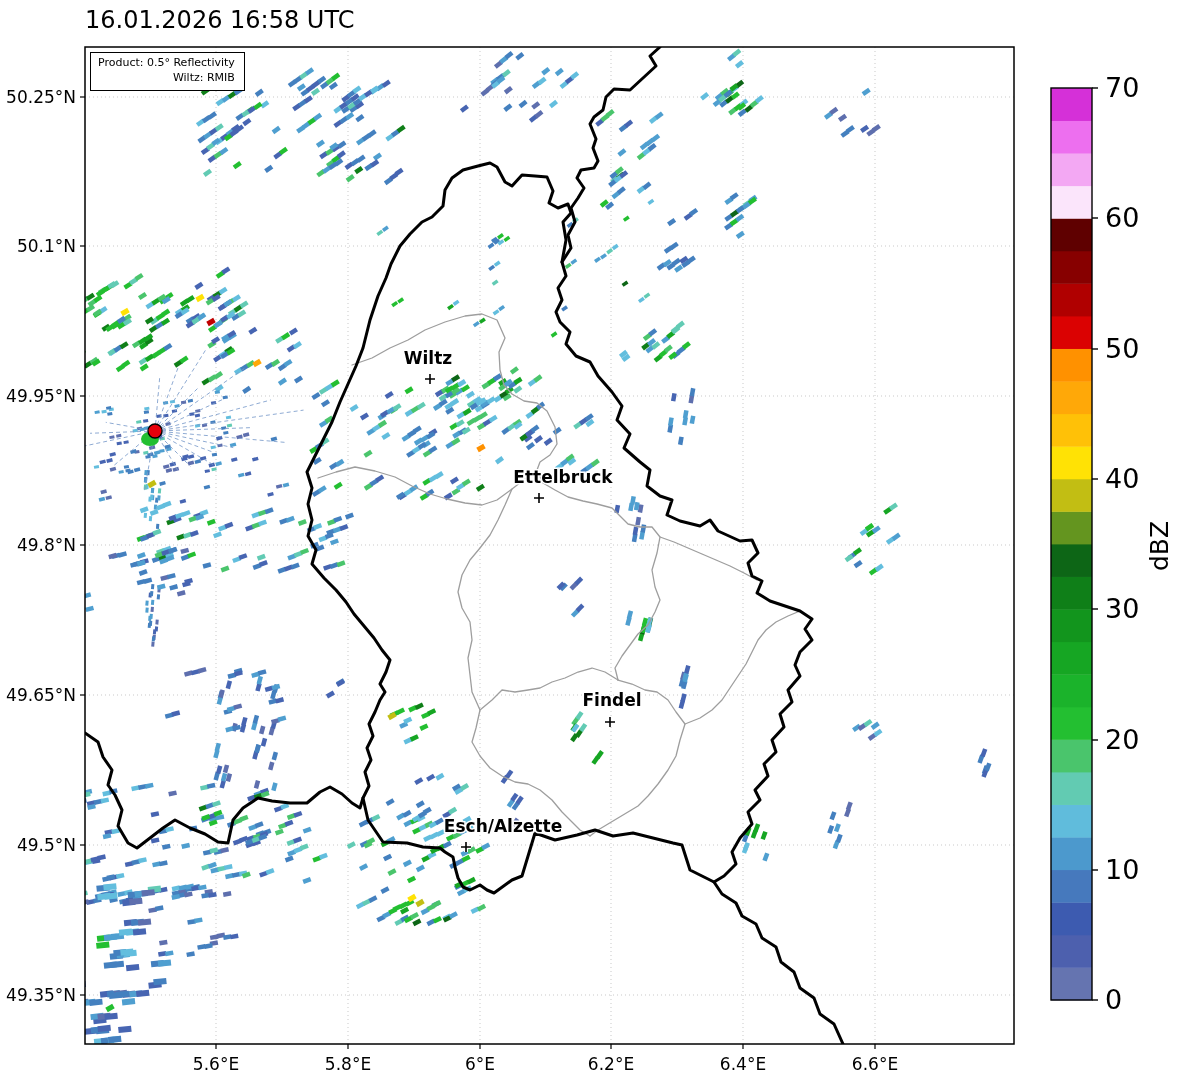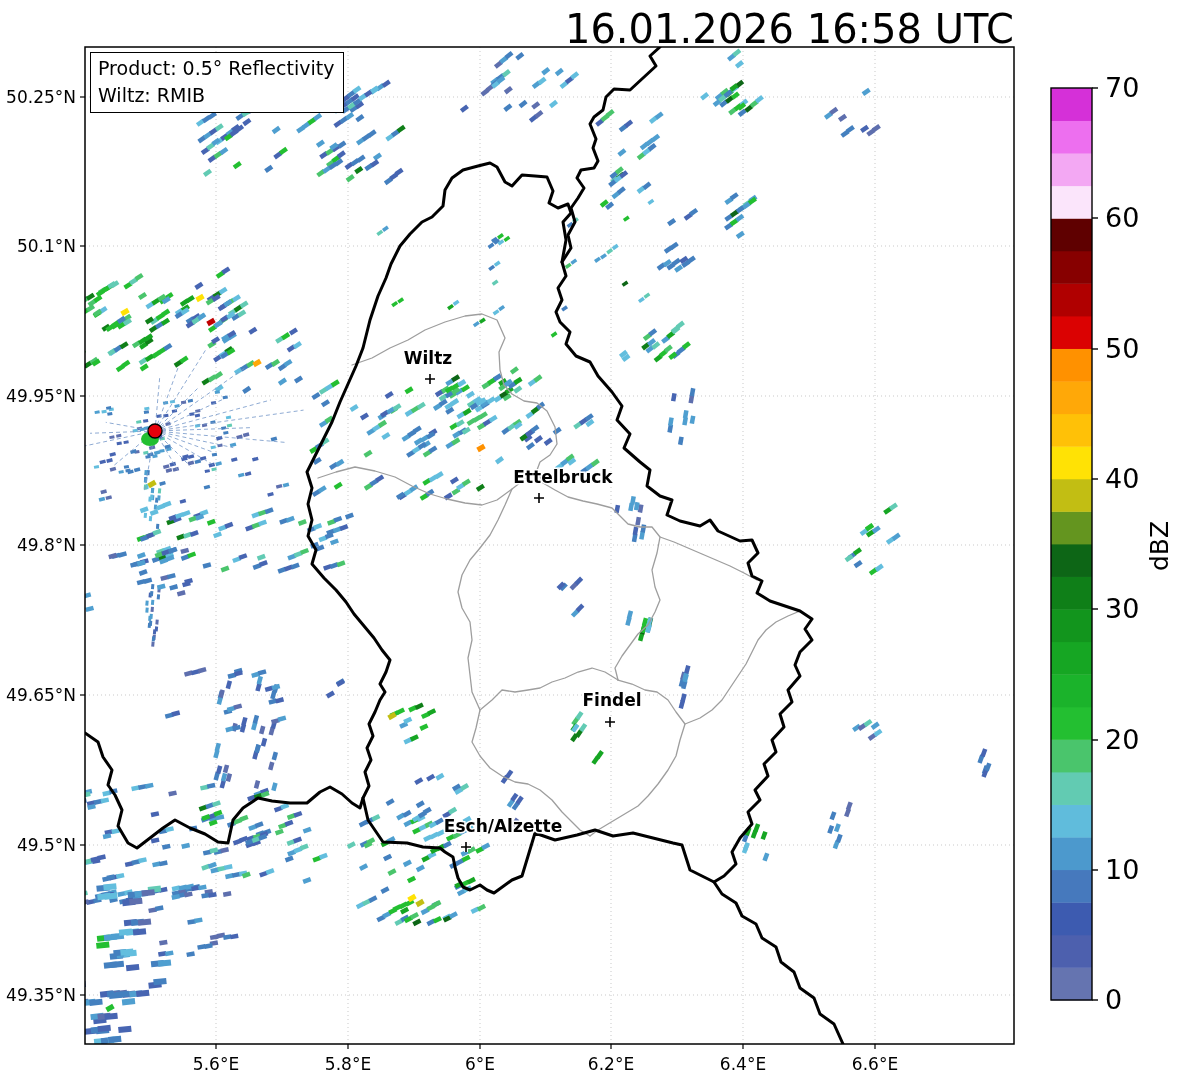--- a/index.html
+++ b/index.html
@@ -1,22 +1,22 @@
 <!DOCTYPE html>
 <html><head>
 <meta charset="utf-8">
 <style>
   html,body{margin:0;padding:0;background:#ffffff;}
   .fig{position:relative;width:1184px;height:1081px;background:#ffffff;overflow:hidden;
        font-family:"DejaVu Sans","Liberation Sans",sans-serif;}
   svg{position:absolute;left:0;top:0;font-family:"DejaVu Sans","Liberation Sans",sans-serif;}
-  .title{position:absolute;left:85px;top:6px;width:929px;text-align:right;
-         font-size:40px;color:#000;}
+  .title{position:absolute;left:85px;top:6px;width:929px;text-align:left;
+         font-size:24px;color:#000;}
   .annot{position:absolute;left:90px;top:52px;background:#ffffff;border:1.5px solid #000;
-         padding:2px 9px 4px 7px;font-size:19px;line-height:1.4;color:#000;z-index:5;}
+         padding:2px 9px 4px 7px;font-size:11px;line-height:1.4;color:#000;z-index:5;text-align:right;}
   .dbz{position:absolute;left:1132px;top:529px;width:60px;height:34px;text-align:center;
        font-size:25px;color:#000;transform:rotate(-90deg);}
 </style>
 </head>
 <body>
 
 <div class="fig">
   <div class="title">16.01.2026 16:58 UTC</div>
   <svg id="map-svg" width="1184" height="1081">
       <defs>

